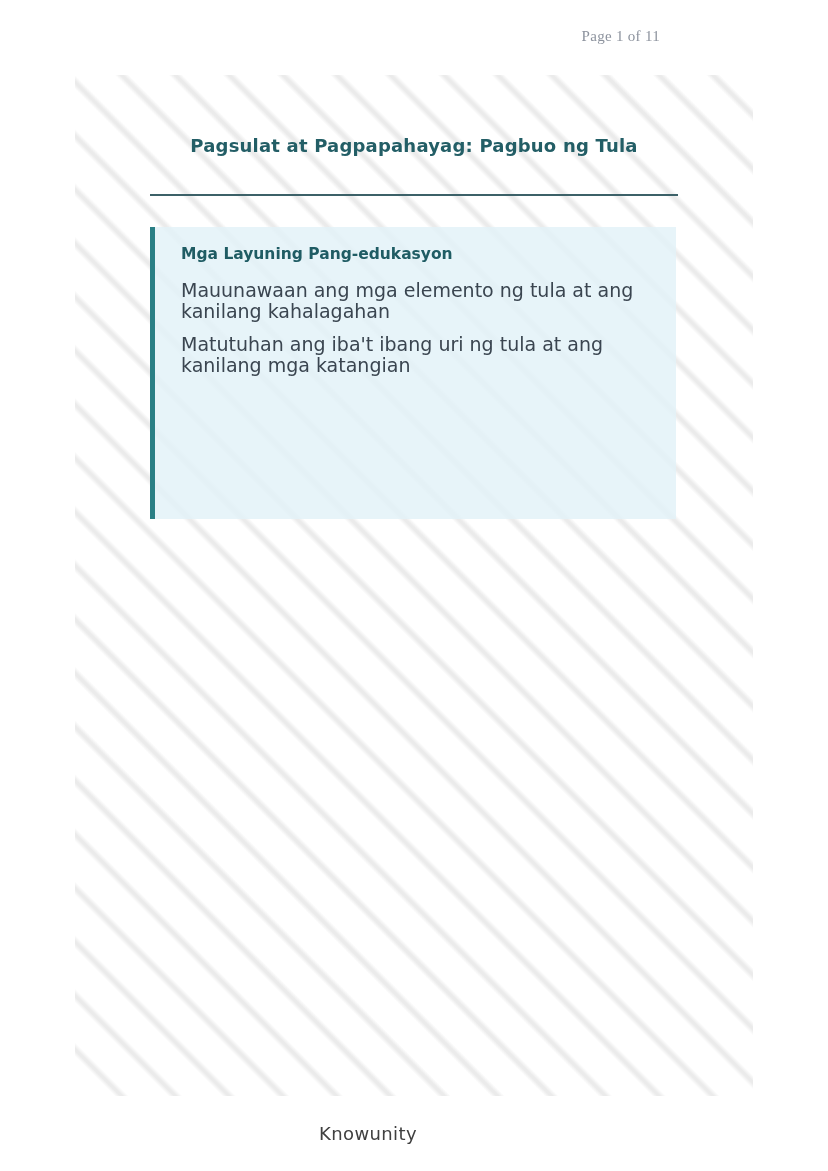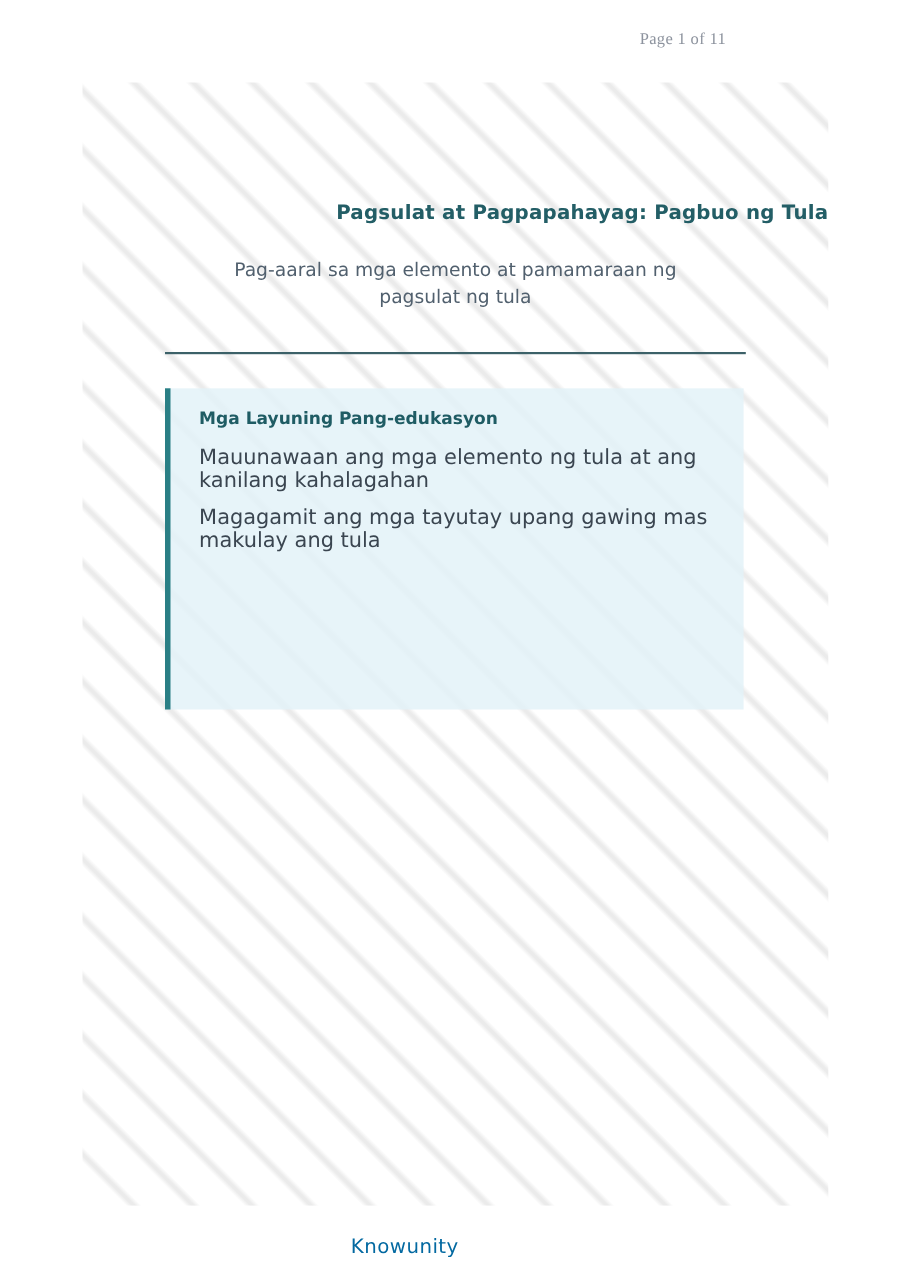--- a/index.html
+++ b/index.html
@@ -41,22 +41,22 @@
       45deg,
       #ffffff 0px,
       #ffffff 28px,
       #ebebeb 32px,
       #ebebeb 34px,
       #ffffff 38px
     );
   }
 
   .doc-title {
-    margin-top: 108px;
-    text-align: right;
+    margin-top: 60px;
+    text-align: center;
     font-size: 18px;
     font-weight: bold;
     color: #235e66;
     letter-spacing: 0.2px;
   }
 
   .doc-subtitle {
     margin: 30px auto 0 auto;
     max-width: 420px;
     text-align: center;
@@ -97,43 +97,42 @@
   }
   .objective-item:last-child { margin-bottom: 0; }
 
   .footer-brand {
     position: absolute;
     left: 0;
     right: 0;
     bottom: 27px;
     text-align: center;
     font-size: 18px;
-    color: #0369a1;
+    color: #404040;
     letter-spacing: 0.4px;
   }
 </style>
 </head>
 <body>
 
 <div class="page">
 
   <div class="page-number">Page 1 of 11</div>
 
   <div class="paper">
 
     <div class="doc-title">Pagsulat at Pagpapahayag: Pagbuo ng Tula</div>
 
-    <div class="doc-subtitle">Pag-aaral sa mga elemento at pamamaraan ng pagsulat ng tula</div>
 
     <div class="divider"></div>
 
     <div class="objectives-box">
       <div class="objectives-heading">Mga Layuning Pang-edukasyon</div>
 
       <div class="objective-item">Mauunawaan ang mga elemento ng tula at ang kanilang kahalagahan</div>
-      <div class="objective-item">Magagamit ang mga tayutay upang gawing mas makulay ang tula</div>
+      <div class="objective-item">Matutuhan ang iba't ibang uri ng tula at ang kanilang mga katangian</div>
     </div>
 
   </div>
 
   <div class="footer-brand">Knowunity</div>
 
 </div>
 
 </body></html>

